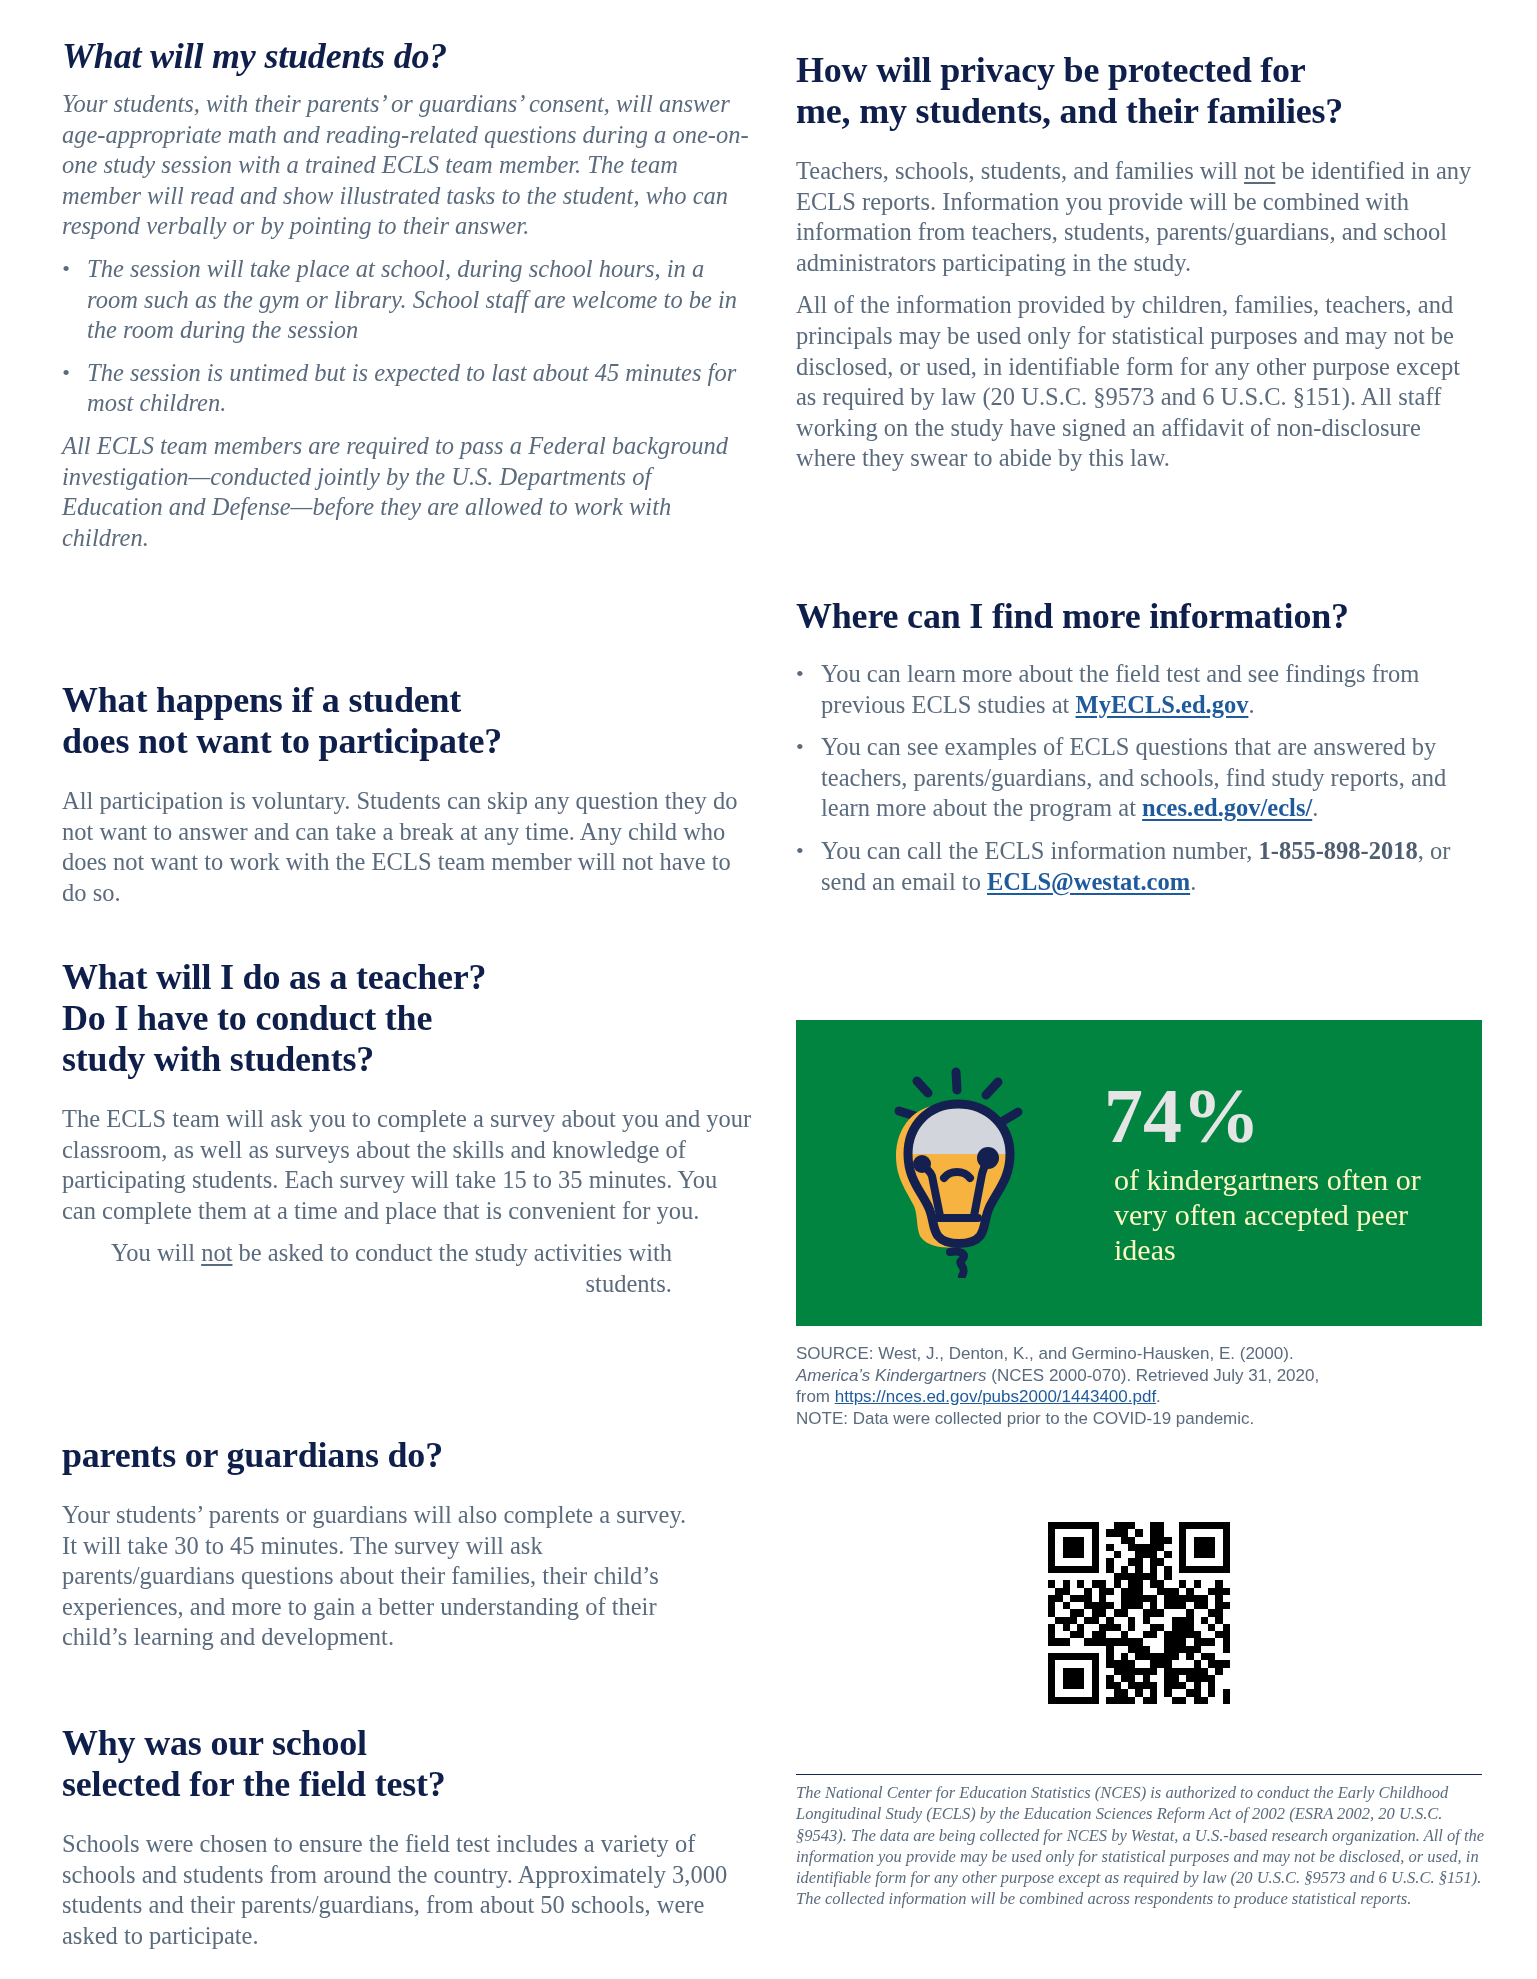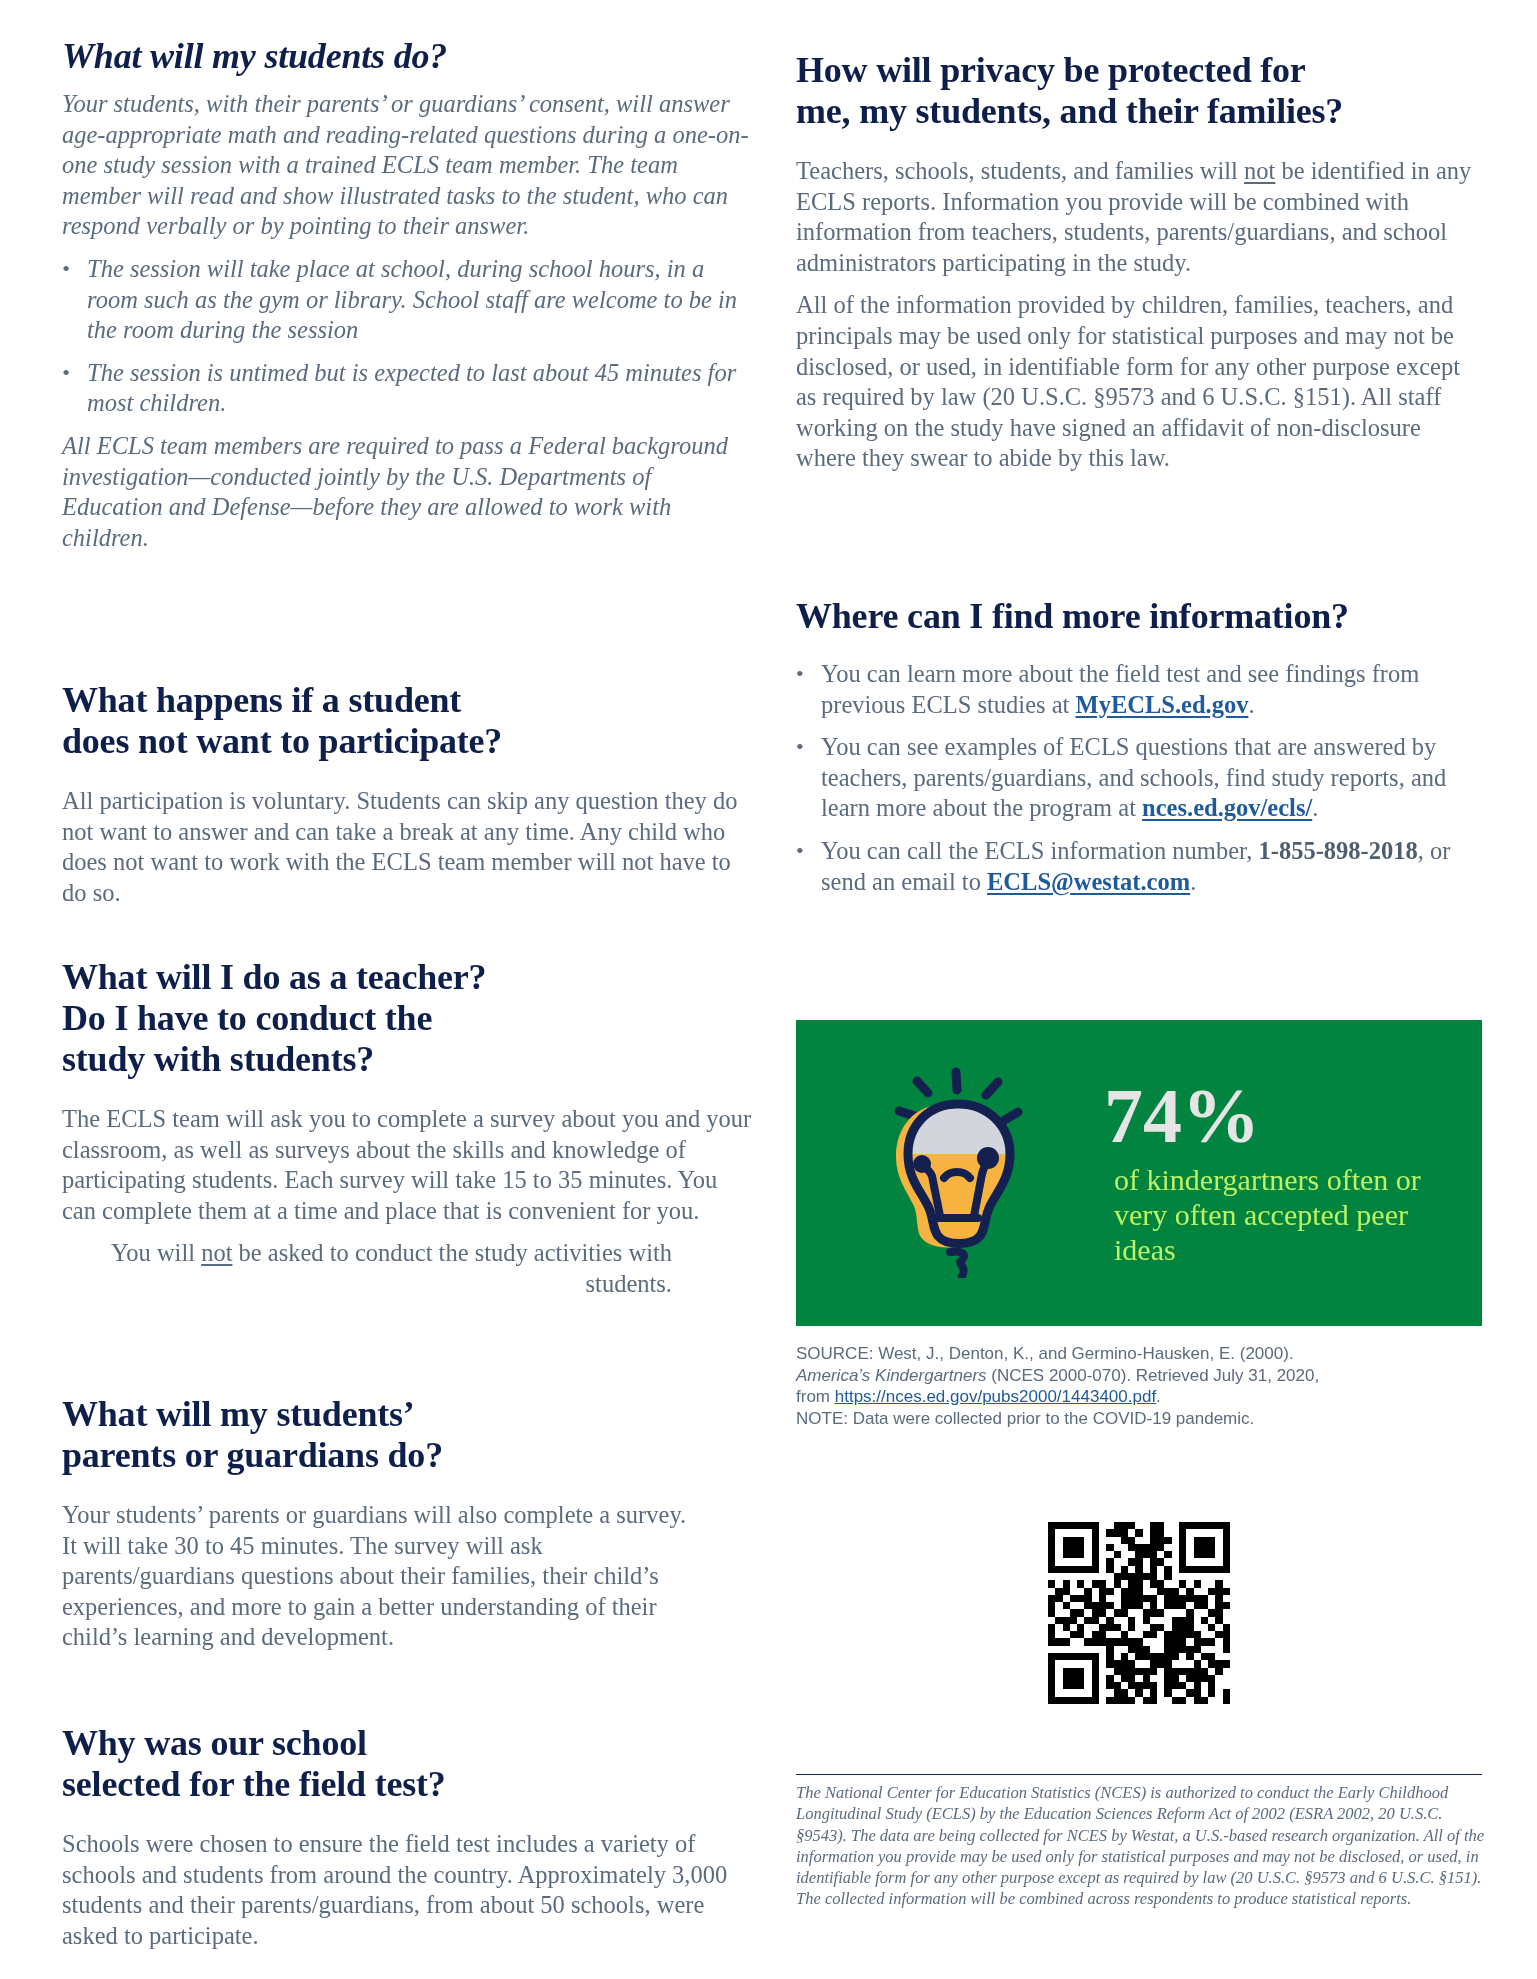--- a/index.html
+++ b/index.html
@@ -18,21 +18,21 @@
   li::before { content: "\2022"; position: absolute; left: 0; top: 0; color: #5b6b7e; font-size: 22px; }
   .u { text-decoration: underline; text-underline-offset: 3px; }
   a.link { color: #1e5a9c; font-weight: 700; text-decoration: underline; text-underline-offset: 3px; }
   .bold { font-weight: 700; color: #4e5e70; }
 
   
   .stat-box { position: absolute; left: 796px; top: 1020px; width: 686px; height: 306px; background: #00843f; }
   .bulb { position: absolute; left: 92px; top: 46px; width: 140px; height: 212px; }
   .stat-num { position: absolute; left: 308px; top: 56px; color: #e5e5e5; font-family: "Liberation Serif", serif;
               font-weight: 700; font-size: 78px; line-height: 80px; }
-  .stat-text { position: absolute; left: 318px; top: 142px; width: 340px; color: #bef264;
+  .stat-text { position: absolute; left: 318px; top: 142px; width: 340px; color: #fef9c3;
                font-family: "Liberation Serif", serif; font-size: 30px; line-height: 35px; }
   .source { position: absolute; left: 796px; top: 1343px; width: 690px; font-family: Liberation Sans, sans-serif;
             color: #5b6b7e; font-size: 17px; line-height: 21.5px; }
   .source i { font-style: italic; }
   .source a { color: #1e5a9c; text-decoration: underline; }
   .qr { position: absolute; left: 1048px; top: 1522px; width: 182px; height: 182px; }
   .divider { position: absolute; left: 796px; top: 1774px; width: 686px; height: 0; border-top: 1.5px solid #1a2450; }
   .footnote { position: absolute; left: 796px; top: 1782px; width: 690px; font-family: "Liberation Serif", serif;
               font-style: italic; color: #5b6b7e; font-size: 16.5px; line-height: 21.3px; }
 </style>
@@ -64,21 +64,21 @@
       <span>What will I do as a teacher?</span><br>
       <span>Do I have to conduct the</span><br>
       <span>study with students?</span>
     </h2>
     <p style="margin-top:24px;">The ECLS team will ask you to complete a survey about you and your classroom, as well as surveys about the skills and knowledge of participating students. Each survey will take 15 to 35 minutes. You can complete them at a time and place that is convenient for you.</p>
     <p style="margin-top:12px;width:610px;text-align:right;"><span>You will </span><span class="u">not</span><span> be asked to conduct the study activities with students.</span></p>
   </section>
 
   <section class="abs" style="top:1394px;width:690px;">
     <h2>
-      <span>What will my students’</span><br>
+      <br>
       <span>parents or guardians do?</span>
     </h2>
     <p style="margin-top:24px;width:640px;">Your students’ parents or guardians will also complete a survey. It will take 30 to 45 minutes. The survey will ask parents/guardians questions about their families, their child’s experiences, and more to gain a better understanding of their child’s learning and development.</p>
   </section>
 
   <section class="abs" style="top:1723px;width:690px;">
     <h2>
       <span>Why was our school</span><br>
       <span>selected for the field test?</span>
     </h2>

